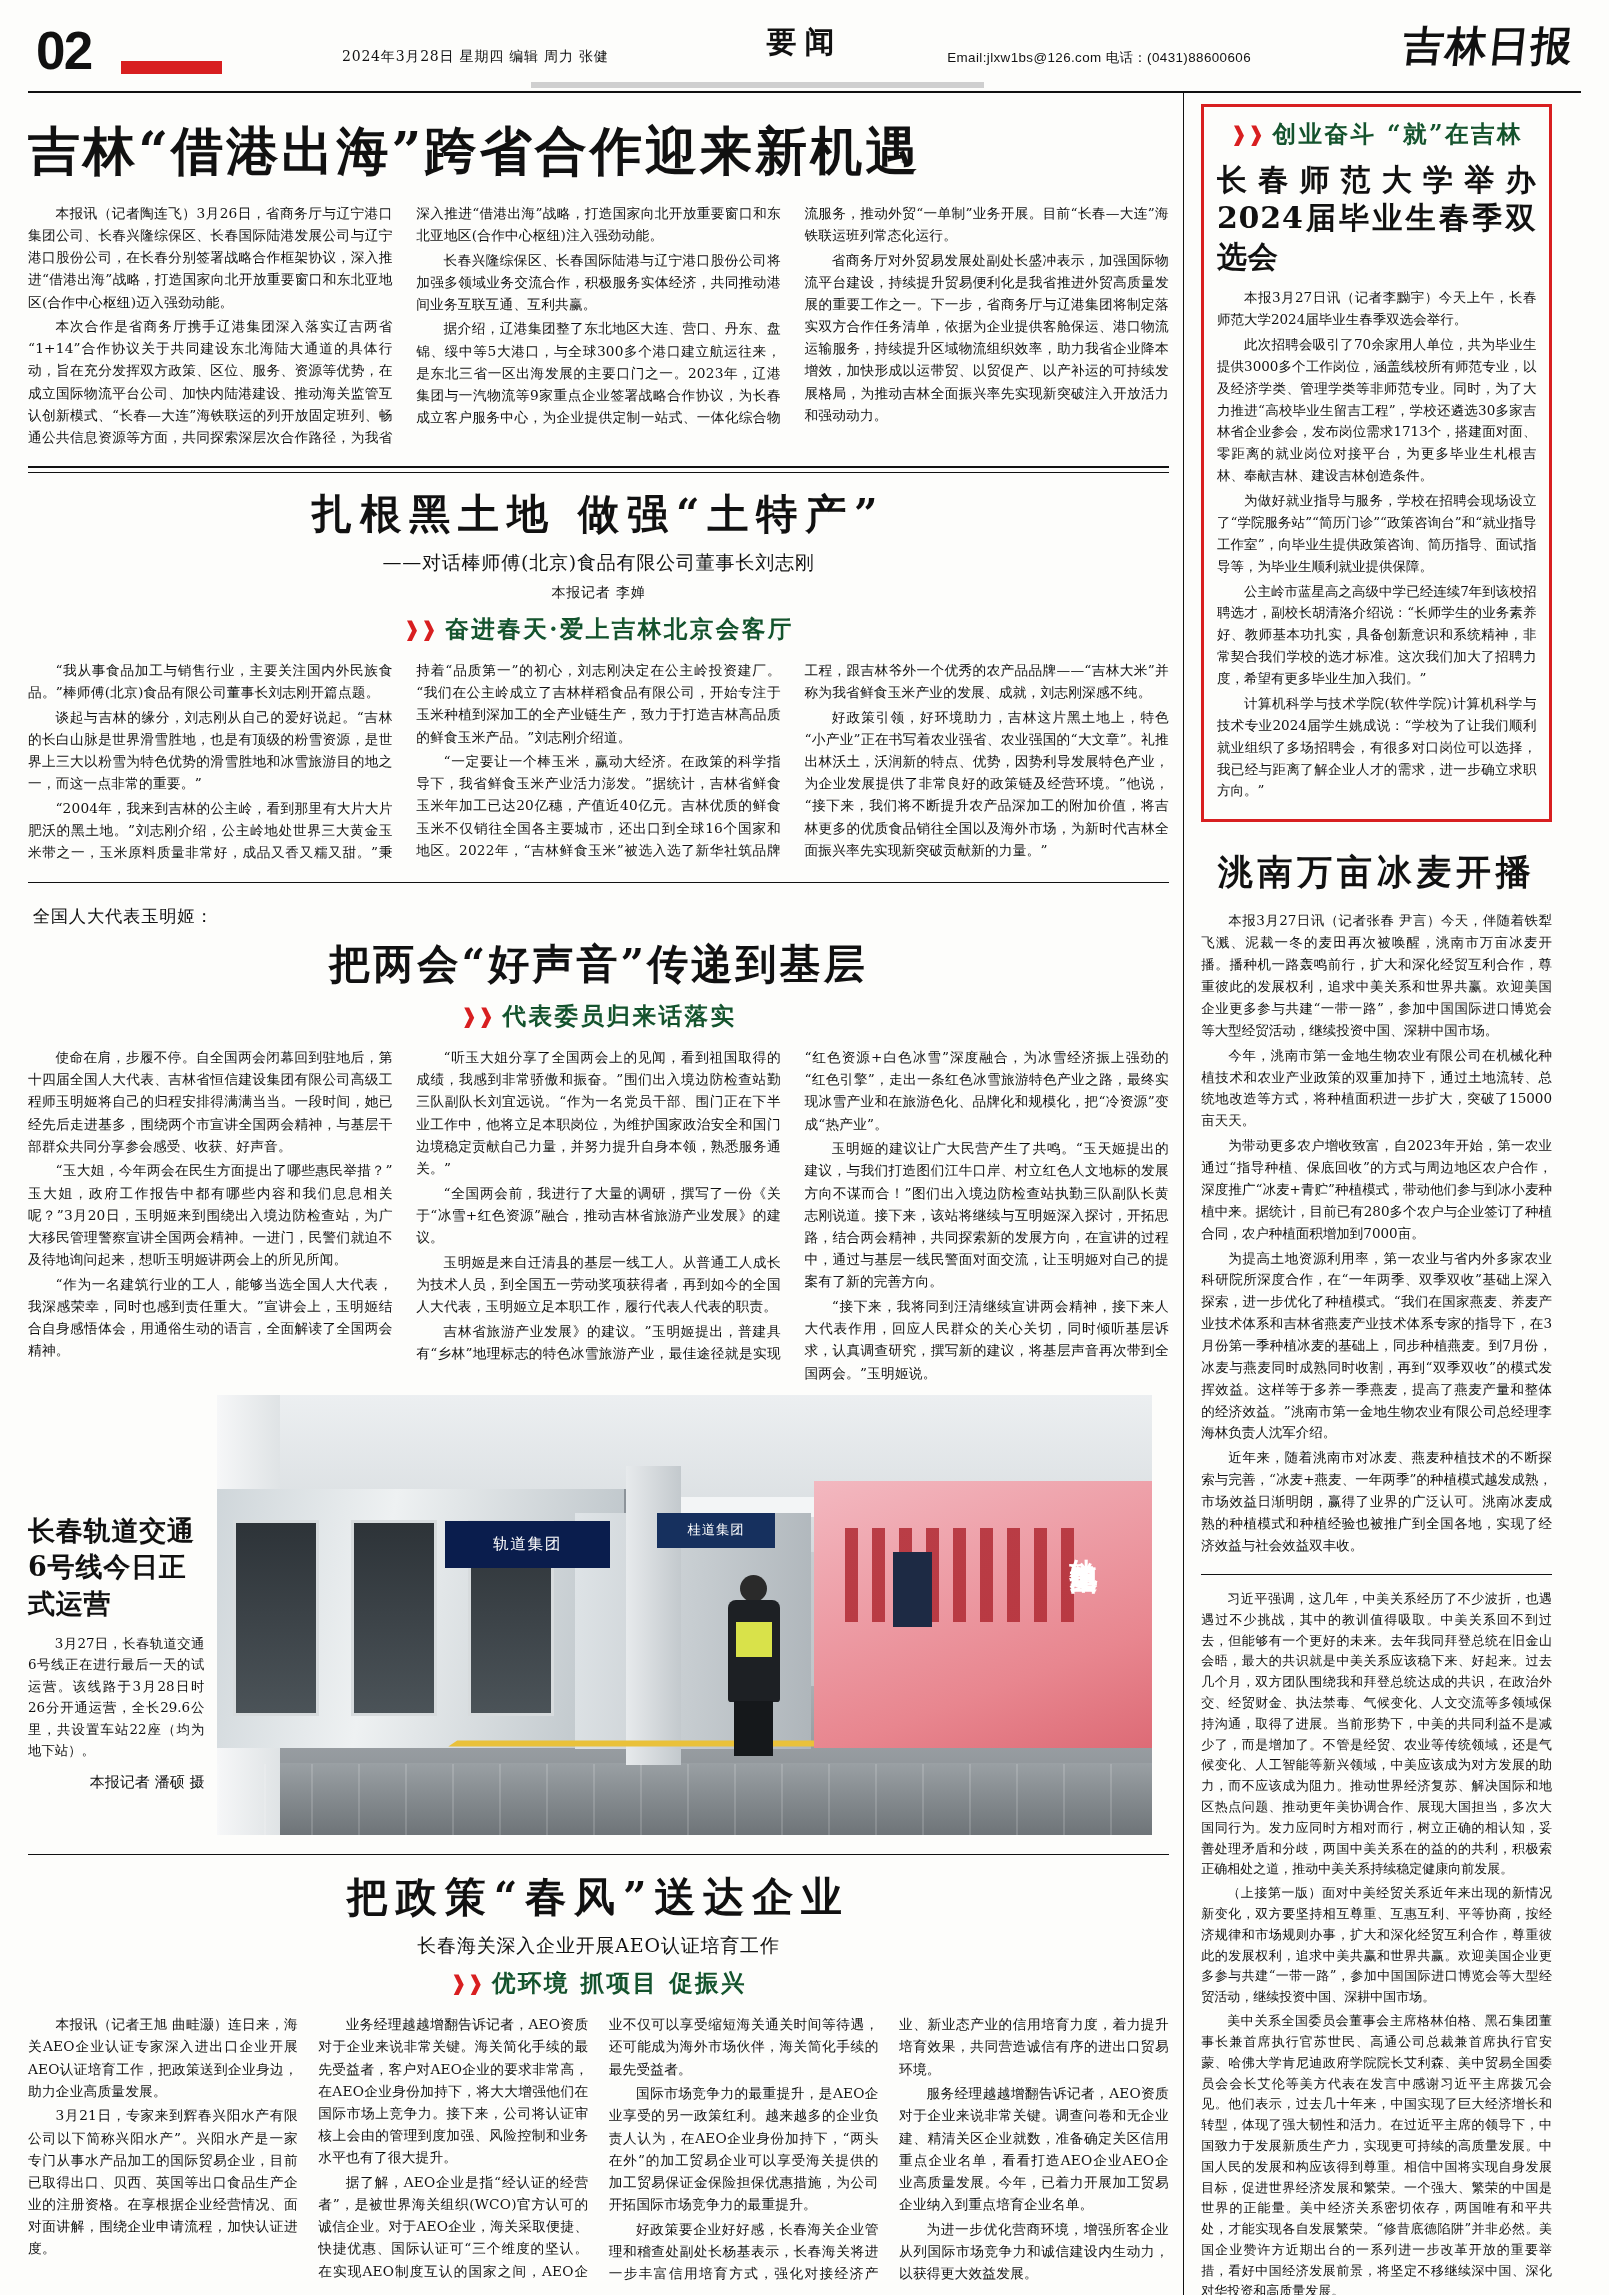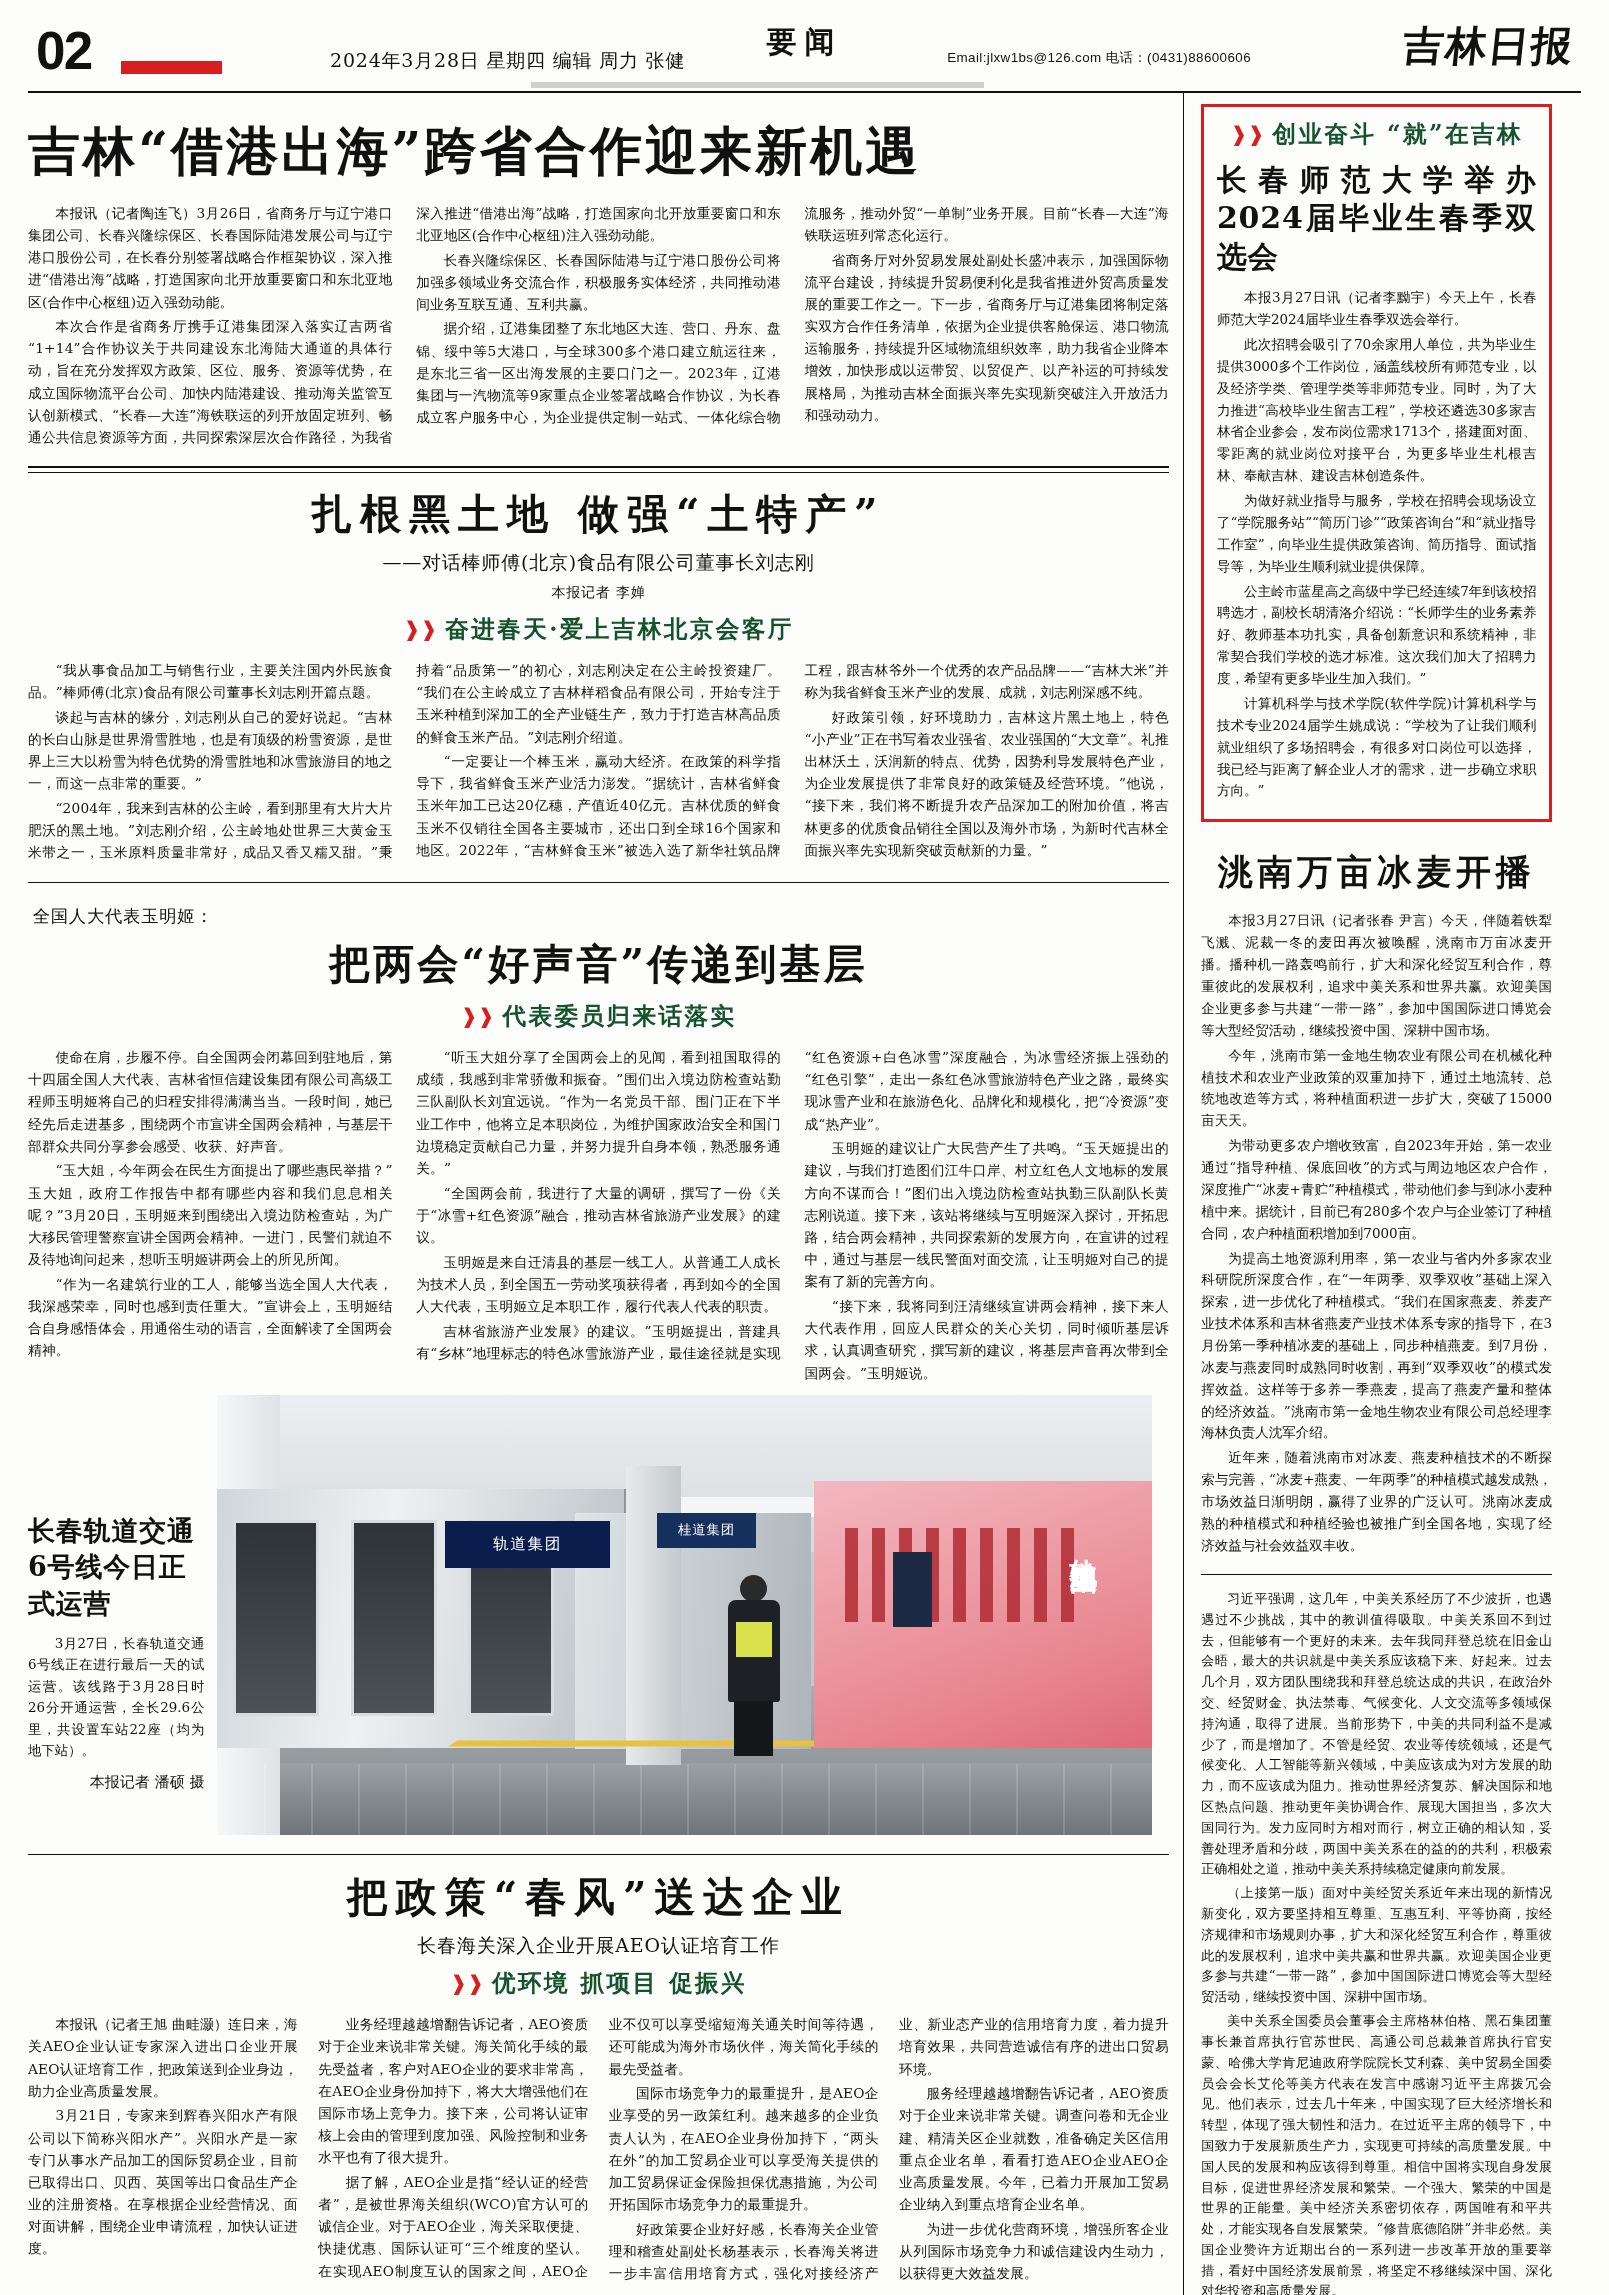--- a/index.html
+++ b/index.html
@@ -15,23 +15,23 @@
 
   
   .masthead { position:relative; height:93px; border-bottom:2.4px solid #111; }
   .pageno {
     position:absolute; left:7.9px; top:20.4px;
     font-family:"Liberation Sans", sans-serif;
     font-size:53px; font-weight:bold; letter-spacing:-1.6px; color:#111;
   }
   .pageno-bar { position:absolute; left:93px; top:61px; width:101px; height:13.4px; background:#d81f20; }
   .masthead-date {
-    position:absolute; left:302px; top:94px;
+    position:absolute; left:314px; top:94px;
     transform:translateY(-46px);
-    font-size:19px; letter-spacing:0.8px; color:#111;
+    font-size:14px; letter-spacing:0.8px; color:#111;
   }
   .masthead-title {
     position:absolute; left:50%; top:22px; transform:translateX(-50%);
     font-size:30px; font-weight:bold; letter-spacing:7.9px;
   }
   .masthead-rule { position:absolute; left:503px; right:597px; top:82px; height:6.3px; background:#cfcfcf; }
   .masthead-contact {
     position:absolute; right:330px; top:93px; transform:translateY(-44px);
     font-size:13.4px; font-family:"Liberation Sans", sans-serif; letter-spacing:0.4px;
   }
@@ -126,21 +126,21 @@
   .ph-wallpink:after {
     content:""; position:absolute; left:31px; top:47px; width:236px; height:94px;
     background:repeating-linear-gradient(90deg,#b02a33 0 12.6px,transparent 12.6px 27px);
     opacity:.85;
   }
   .ph-wall-txt { position:absolute; right:50px; top:141px; color:#fff; font-size:28px;
     font-weight:bold; letter-spacing:3.1px; writing-mode:vertical-rl; }
   .ph-sign { position:absolute; left:228px; top:126px; width:165px; height:47px;
     background:#0a1d4d; color:#fff; font-size:15.7px; display:flex; align-items:center;
     justify-content:center; letter-spacing:1.6px; }
-  .ph-sign2 { position:absolute; left:440px; top:118px; width:99px; height:35px;
+  .ph-sign2 { position:absolute; left:440px; top:118px; width:118px; height:35px;
     background:#16305e; color:#fff; font-size:13.4px; display:flex; align-items:center;
     justify-content:center; letter-spacing:0.8px; }
   .ph-person { position:absolute; left:503px; bottom:79px; width:68px; height:181px; }
   .ph-person .head { position:absolute; left:20.4px; top:0; width:27px; height:27px;
     background:#2a2a2a; border-radius:50%; }
   .ph-person .body { position:absolute; left:7.9px; top:25px; width:52px; height:102px;
     background:#1d2024; border-radius:7.9px 7.9px 3.1px 3.1px; }
   .ph-person .vest { position:absolute; left:15.7px; top:47px; width:36px; height:35px;
     background:#d9e24a; }
   .ph-person .legs { position:absolute; left:14px; top:126px; width:39px; height:55px;

